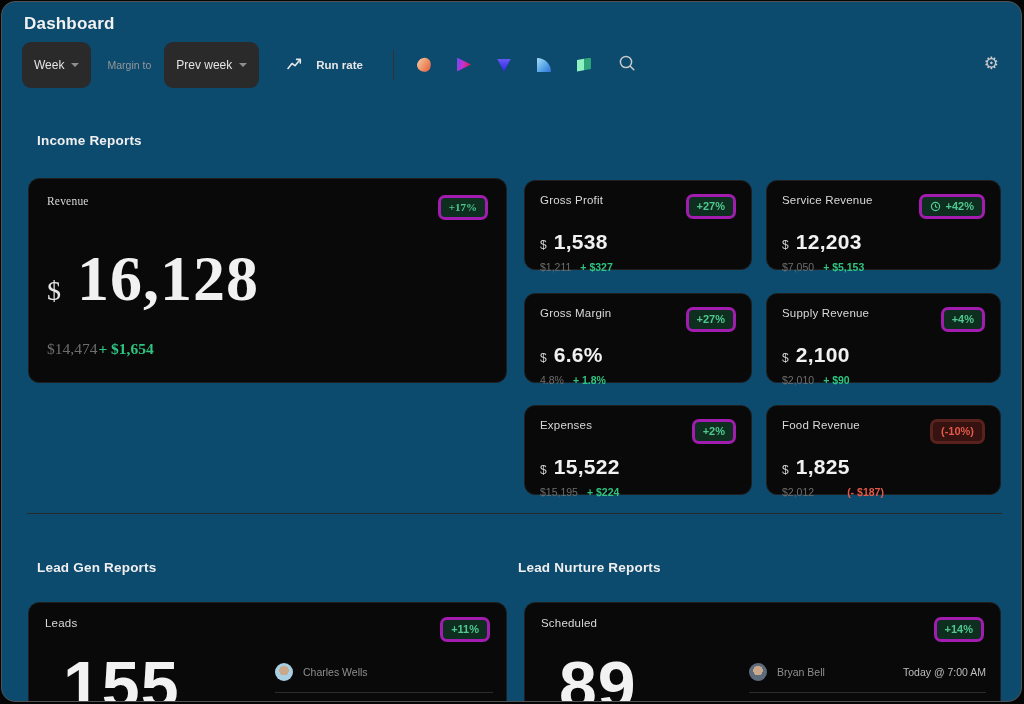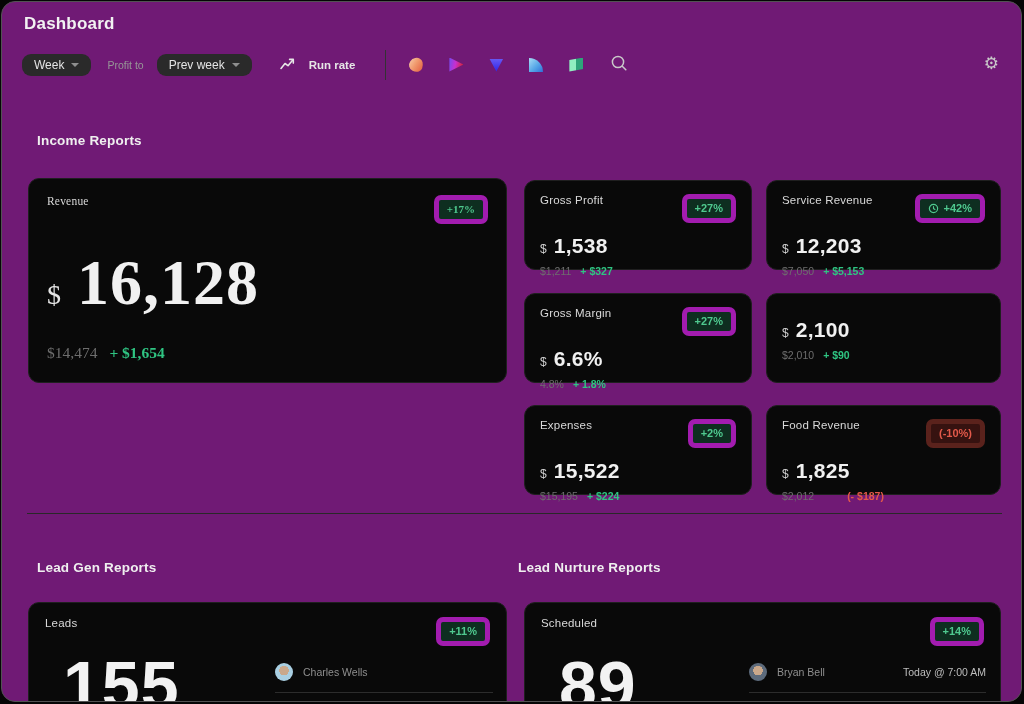--- a/index.html
+++ b/index.html
@@ -1,23 +1,23 @@
 <!DOCTYPE html>
 <html><head>
 <meta charset="utf-8">
 <style>
   html,body{margin:0;padding:0;background:#050505;font-family:"Liberation Sans",sans-serif;
             -webkit-font-smoothing:antialiased;}
-  .window{position:relative;width:1021px;height:701px;margin:1px;background:#701a75;
+  .window{position:relative;width:1021px;height:701px;margin:1px;background:#0c4a6e;
           border:1.5px solid #525252;border-radius:14px;overflow:hidden;box-sizing:border-box;}
 
   
   .page-title{position:absolute;left:22px;top:12px;font-size:17px;font-weight:700;color:#f2f2f2;letter-spacing:.2px;}
   .toolbar{position:absolute;left:20px;top:47px;height:31px;display:flex;align-items:center;}
-  .btn{display:flex;align-items:center;height:22px;padding:0 12px;border-radius:9px;border:none;
+  .btn{display:flex;align-items:center;height:46px;padding:0 12px;border-radius:9px;border:none;
        background:#2a2a2a;color:#e4e4e4;font-size:12px;font-family:inherit;cursor:pointer;gap:7px;}
   .btn.outline{background:#1d1d1d;border:1px solid #3c3c3c;margin-left:12px;}
   .chev{width:0;height:0;border-left:4px solid transparent;border-right:4px solid transparent;
         border-top:4.5px solid #8f8f8f;display:inline-block;}
   .compare{margin-left:16px;font-size:10.5px;color:#979797;}
   .btn.compare-select{margin-left:13px;}
   .runrate{display:flex;align-items:center;gap:14px;background:none;border:none;cursor:pointer;
            margin-left:22px;color:#e6e6e6;font-size:11.5px;font-weight:700;font-family:inherit;}
   .vdiv{width:1px;height:30px;background:#333;margin-left:24px;}
   .appicons{display:flex;align-items:center;gap:26px;margin-left:23px;}
@@ -38,37 +38,37 @@
            font-size:17px;color:#c9c9c9;line-height:1;}
 
   
   .section-title{position:absolute;font-size:13.5px;font-weight:700;color:#efefef;letter-spacing:.2px;}
   .card{position:absolute;background:#090909;border:1px solid #1f1f1f;border-radius:11px;
         box-sizing:border-box;cursor:pointer;}
 
   .card-top{display:flex;align-items:flex-start;justify-content:space-between;}
   .card-label{font-size:11.5px;color:#d9d9d9;letter-spacing:.2px;}
   .badge{display:flex;align-items:center;gap:5px;font-size:11px;font-weight:700;color:#4fc98f;
-         background:#0e2e20;border:5px solid #a21caf;border-radius:7px;padding:3px 8px;line-height:1.2;}
+         background:#0e2e20;border:3px solid #a21caf;border-radius:7px;padding:3px 8px;line-height:1.2;}
   .badge.neg{color:#e2594a;background:#361210;border-color:#5a221c;margin-left:28px;}
 
   .value-row{display:flex;align-items:baseline;gap:7px;color:#f1f1f1;}
   .cur{font-size:12px;color:#cfcfcf;}
   .val{font-size:21px;font-weight:700;letter-spacing:.3px;}
   .sub-row{display:flex;align-items:baseline;gap:9px;font-size:10.5px;margin-top:7px;text-align:center;}
   .prev{color:#6e6e6e;}
   .delta{color:#2fc482;font-weight:700;}
   .neg-card .delta{color:#e2594a;margin-left:24px;}
 
   
   .hero-pad{padding:16px 18px;font-family:Liberation Serif, serif;}
   .hero .cur{font-size:28px;color:#e6e6e6;}
   .hero .val{font-size:64px;font-weight:700;letter-spacing:1px;}
   .hero .value-row{margin-top:22px;gap:16px;}
-  .hero .sub-row{font-size:15.5px;margin-top:24px;gap:12px;}
+  .hero .sub-row{font-size:15.5px;margin-top:24px;gap:1px;}
 
   .scard{padding:13px 15px;}
   .scard .value-row{margin-top:11px;}
 
   .hdivider{position:absolute;left:25px;top:511px;width:975px;height:1px;background:#282828;}
 
   
   .bignum{position:absolute;left:34px;top:48px;font-size:68px;font-weight:700;color:#f2f2f2;line-height:1;letter-spacing:1px;}
   .person-block{position:absolute;top:60px;}
   .person-row{display:flex;align-items:center;gap:10px;}
@@ -84,21 +84,21 @@
 
 <div class="window">
 
   <div class="page-title">Dashboard</div>
 
   <div class="toolbar">
     <button class="btn">
       <span>Week</span>
       <span class="chev"></span>
     </button>
-    <span class="compare">Profit to</span>
+    <span class="compare">Margin to</span>
     <button class="btn compare-select">
       <span>Prev week</span>
       <span class="chev"></span>
     </button>
     <button class="runrate">
       <span>
         <svg width="15" height="12" viewBox="0 0 15 12">
             <path d="M1 10.5 L5 5.5 L8 7.7 L13 1.8" fill="none" stroke="#e6e6e6" stroke-width="1.6" stroke-linecap="round" stroke-linejoin="round"></path>
             <path d="M9.6 1.4 L13.3 1.4 L13.3 5.1" fill="none" stroke="#e6e6e6" stroke-width="1.6" stroke-linecap="round" stroke-linejoin="round"></path>
           </svg>
@@ -190,20 +190,24 @@
       <span class="cur">$</span>
       <span class="val">6.6%</span>
     </div>
     <div class="sub-row">
       <span class="prev">4.8%</span>
       <span class="delta">+ 1.8%</span>
     </div>
   </div>
 
   <div class="card scard" style="left:764px;top:291px;width:235px;height:90px;">
+    <div class="card-top">
+      <span class="card-label">Supply Revenue</span>
+      <span class="badge">+4%</span>
+    </div>
     <div class="value-row">
       <span class="cur">$</span>
       <span class="val">2,100</span>
     </div>
     <div class="sub-row">
       <span class="prev">$2,010</span>
       <span class="delta">+ $90</span>
     </div>
   </div>
 

